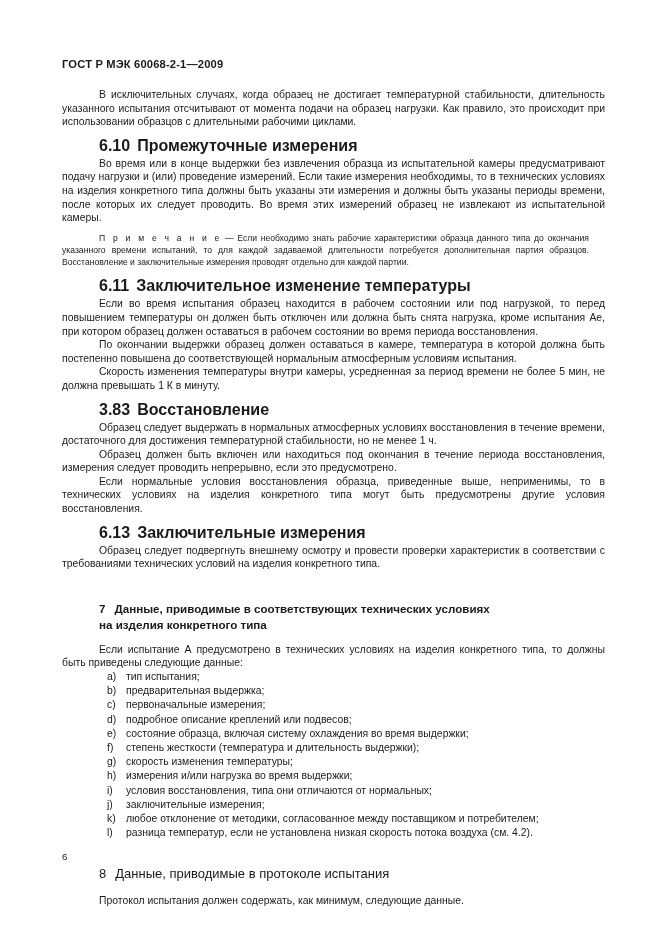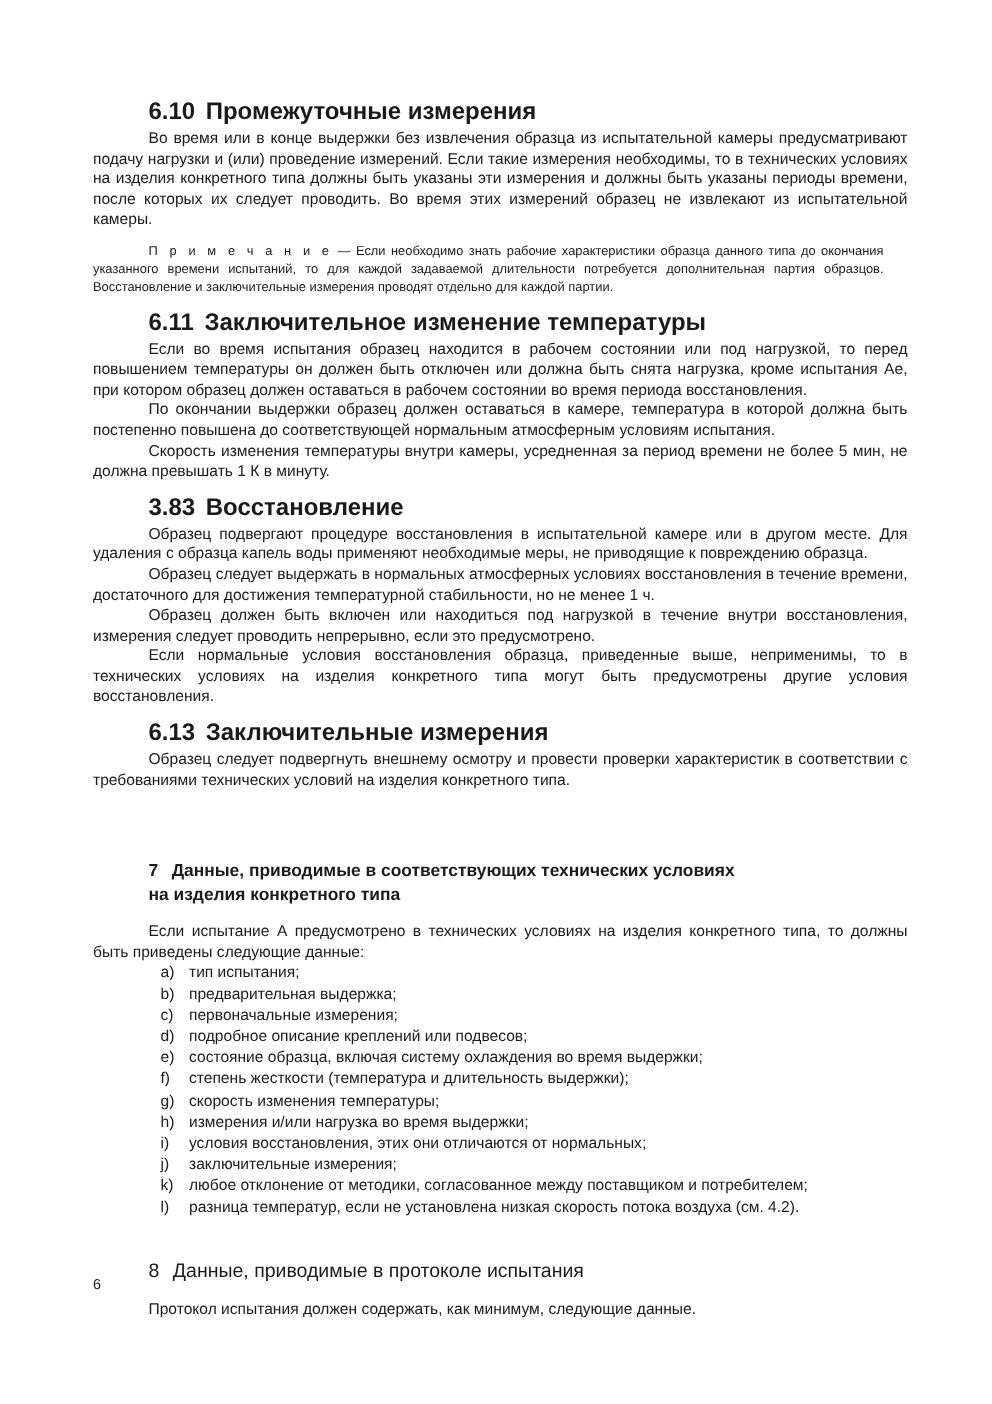--- a/index.html
+++ b/index.html
@@ -57,21 +57,21 @@
     text-indent: 37px;
     margin: 7px 16px 9px 0;
   }
   .note .note-label {
     letter-spacing: 2.1px;
   }
   .big-head {
     font-size: 11.6px;
     font-weight: bold;
     line-height: 16px;
-    margin: 46px 0 10px 0;
+    margin: 30px 0 10px 0;
     padding-left: 37px;
   }
   .big-head .num {
     margin-right: 9px;
   }
   .big-head .line2 {
     display: block;
   }
   .big-head-single {
     font-size: 13px;
@@ -107,44 +107,45 @@
     font-size: 9.6px;
   }
 </style>
 </head>
 <body>
 
 <div class="page">
 
   <div class="content">
 
+    <div class="doc-header">ГОСТ Р МЭК 60068-2-1—2009</div>
 
+    <p class="body-p">В исключительных случаях, когда образец не достигает температурной стабильности, длительность указанного испытания отсчитывают от момента подачи на образец нагрузки. Как правило, это происходит при использовании образцов с длительными рабочими циклами.</p>
 
     <div class="sec-head">
       <span class="num">6.10</span><span>Промежуточные измерения</span>
     </div>
     <p class="body-p">Во время или в конце выдержки без извлечения образца из испытательной камеры предусматривают подачу нагрузки и (или) проведение измерений. Если такие измерения необходимы, то в технических условиях на изделия конкретного типа должны быть указаны эти измерения и должны быть указаны периоды времени, после которых их следует проводить. Во время этих измерений образец не извлекают из испытательной камеры.</p>
 
     <p class="note">
       <span class="note-label">П р и м е ч а н и е</span><span> — </span><span>Если необходимо знать рабочие характеристики образца данного типа до окончания указанного времени испытаний, то для каждой задаваемой длительности потребуется дополнительная партия образцов. Восстановление и заключительные измерения проводят отдельно для каждой партии.</span>
     </p>
 
     <div class="sec-head">
       <span class="num">6.11</span><span>Заключительное изменение температуры</span>
     </div>
     <p class="body-p">Если во время испытания образец находится в рабочем состоянии или под нагрузкой, то перед повышением температуры он должен быть отключен или должна быть снята нагрузка, кроме испытания Ae, при котором образец должен оставаться в рабочем состоянии во время периода восстановления.</p>
     <p class="body-p">По окончании выдержки образец должен оставаться в камере, температура в которой должна быть постепенно повышена до соответствующей нормальным атмосферным условиям испытания.</p>
     <p class="body-p">Скорость изменения температуры внутри камеры, усредненная за период времени не более 5 мин, не должна превышать 1 К в минуту.</p>
 
     <div class="sec-head">
       <span class="num">3.83</span><span>Восстановление</span>
     </div>
-    <p class="body-p">Образец подвергают процедуре восстановления в испытательной камере или в другом месте. Для удаления с образца капель воды применяют необходимые меры, не приводящие к повреждению образца.</p>
     <p class="body-p">Образец следует выдержать в нормальных атмосферных условиях восстановления в течение времени, достаточного для достижения температурной стабильности, но не менее 1 ч.</p>
-    <p class="body-p">Образец должен быть включен или находиться под нагрузкой в течение внутри восстановления, измерения следует проводить непрерывно, если это предусмотрено.</p>
+    <p class="body-p">Образец должен быть включен или находиться под окончания в течение периода восстановления, измерения следует проводить непрерывно, если это предусмотрено.</p>
     <p class="body-p">Если нормальные условия восстановления образца, приведенные выше, неприменимы, то в технических условиях на изделия конкретного типа могут быть предусмотрены другие условия восстановления.</p>
 
     <div class="sec-head">
       <span class="num">6.13</span><span>Заключительные измерения</span>
     </div>
     <p class="body-p">Образец следует подвергнуть внешнему осмотру и провести проверки характеристик в соответствии с требованиями технических условий на изделия конкретного типа.</p>
 
     <div class="big-head">
       <span class="num">7</span><span>Данные, приводимые в соответствующих технических условиях</span>
       <span class="line2">на изделия конкретного типа</span>
@@ -153,21 +154,21 @@
 
     <ul class="list">
       <li><span class="marker">a)</span><span>тип испытания;</span></li>
       <li><span class="marker">b)</span><span>предварительная выдержка;</span></li>
       <li><span class="marker">c)</span><span>первоначальные измерения;</span></li>
       <li><span class="marker">d)</span><span>подробное описание креплений или подвесов;</span></li>
       <li><span class="marker">e)</span><span>состояние образца, включая систему охлаждения во время выдержки;</span></li>
       <li><span class="marker">f)</span><span>степень жесткости (температура и длительность выдержки);</span></li>
       <li><span class="marker">g)</span><span>скорость изменения температуры;</span></li>
       <li><span class="marker">h)</span><span>измерения и/или нагрузка во время выдержки;</span></li>
-      <li><span class="marker">i)</span><span>условия восстановления, этих они отличаются от нормальных;</span></li>
+      <li><span class="marker">i)</span><span>условия восстановления, типа они отличаются от нормальных;</span></li>
       <li><span class="marker">j)</span><span>заключительные измерения;</span></li>
       <li><span class="marker">k)</span><span>любое отклонение от методики, согласованное между поставщиком и потребителем;</span></li>
       <li><span class="marker">l)</span><span>разница температур, если не установлена низкая скорость потока воздуха (см. 4.2).</span></li>
     </ul>
 
     <div class="big-head-single">
       <span class="num">8</span><span>Данные, приводимые в протоколе испытания</span>
     </div>
     <p class="body-p">Протокол испытания должен содержать, как минимум, следующие данные.</p>
 

